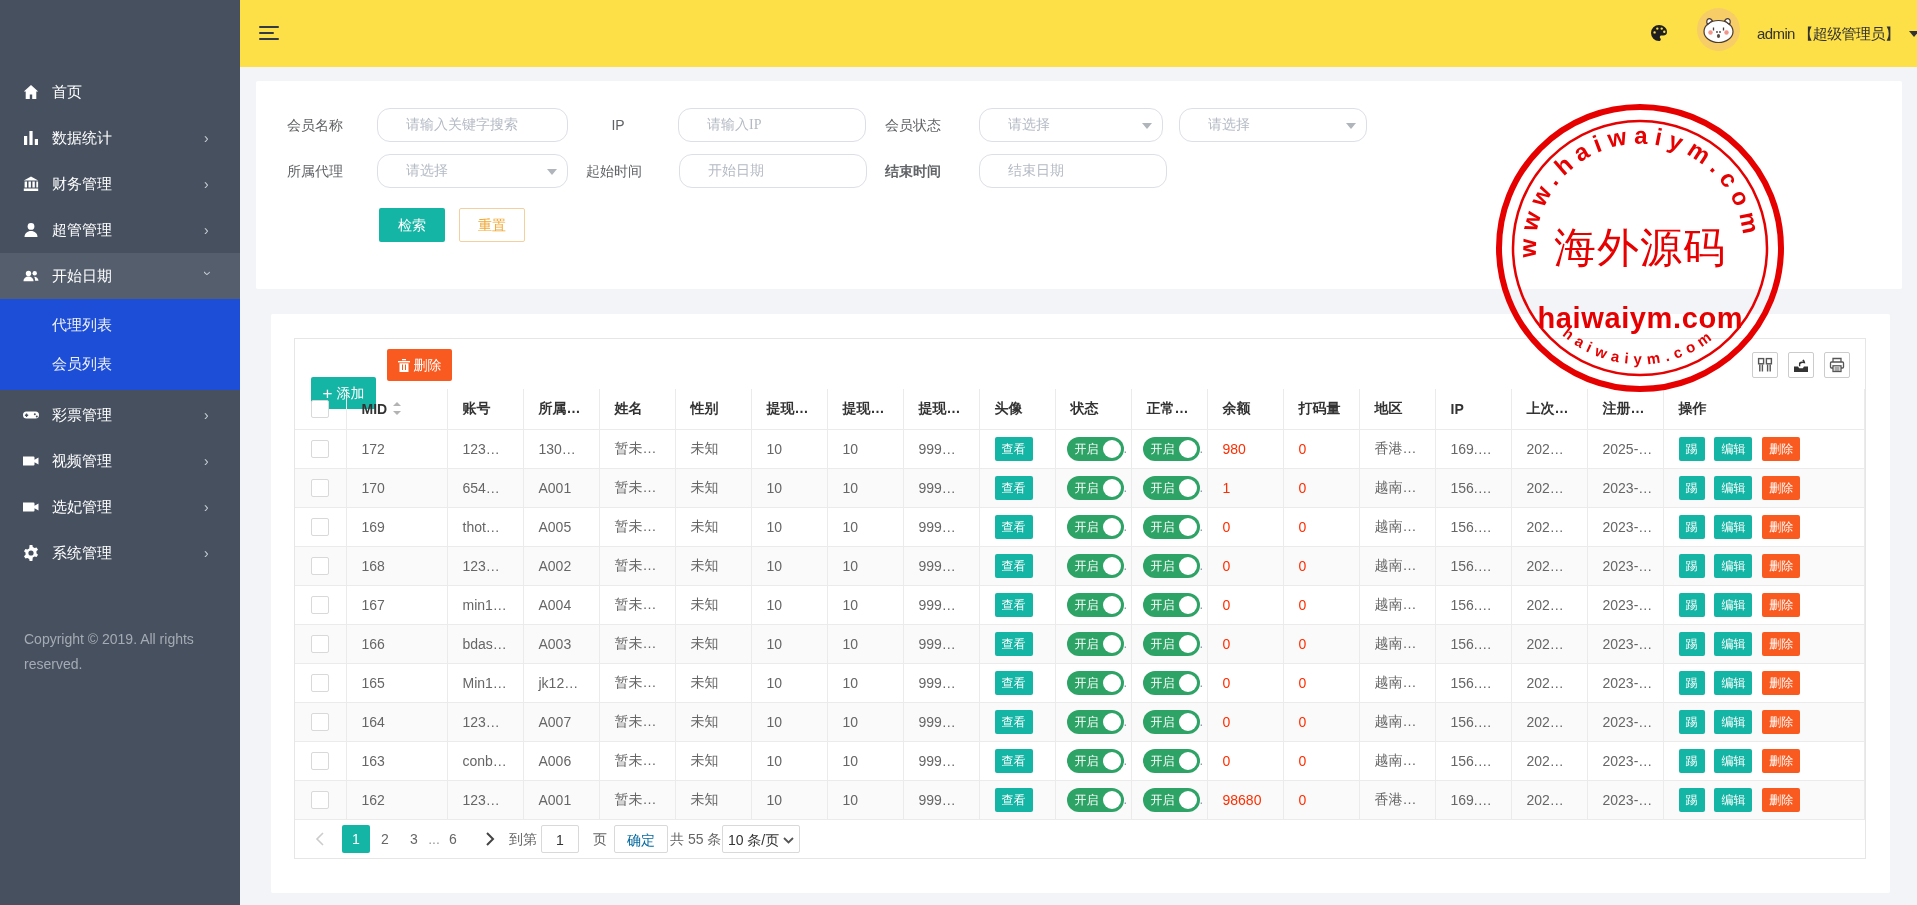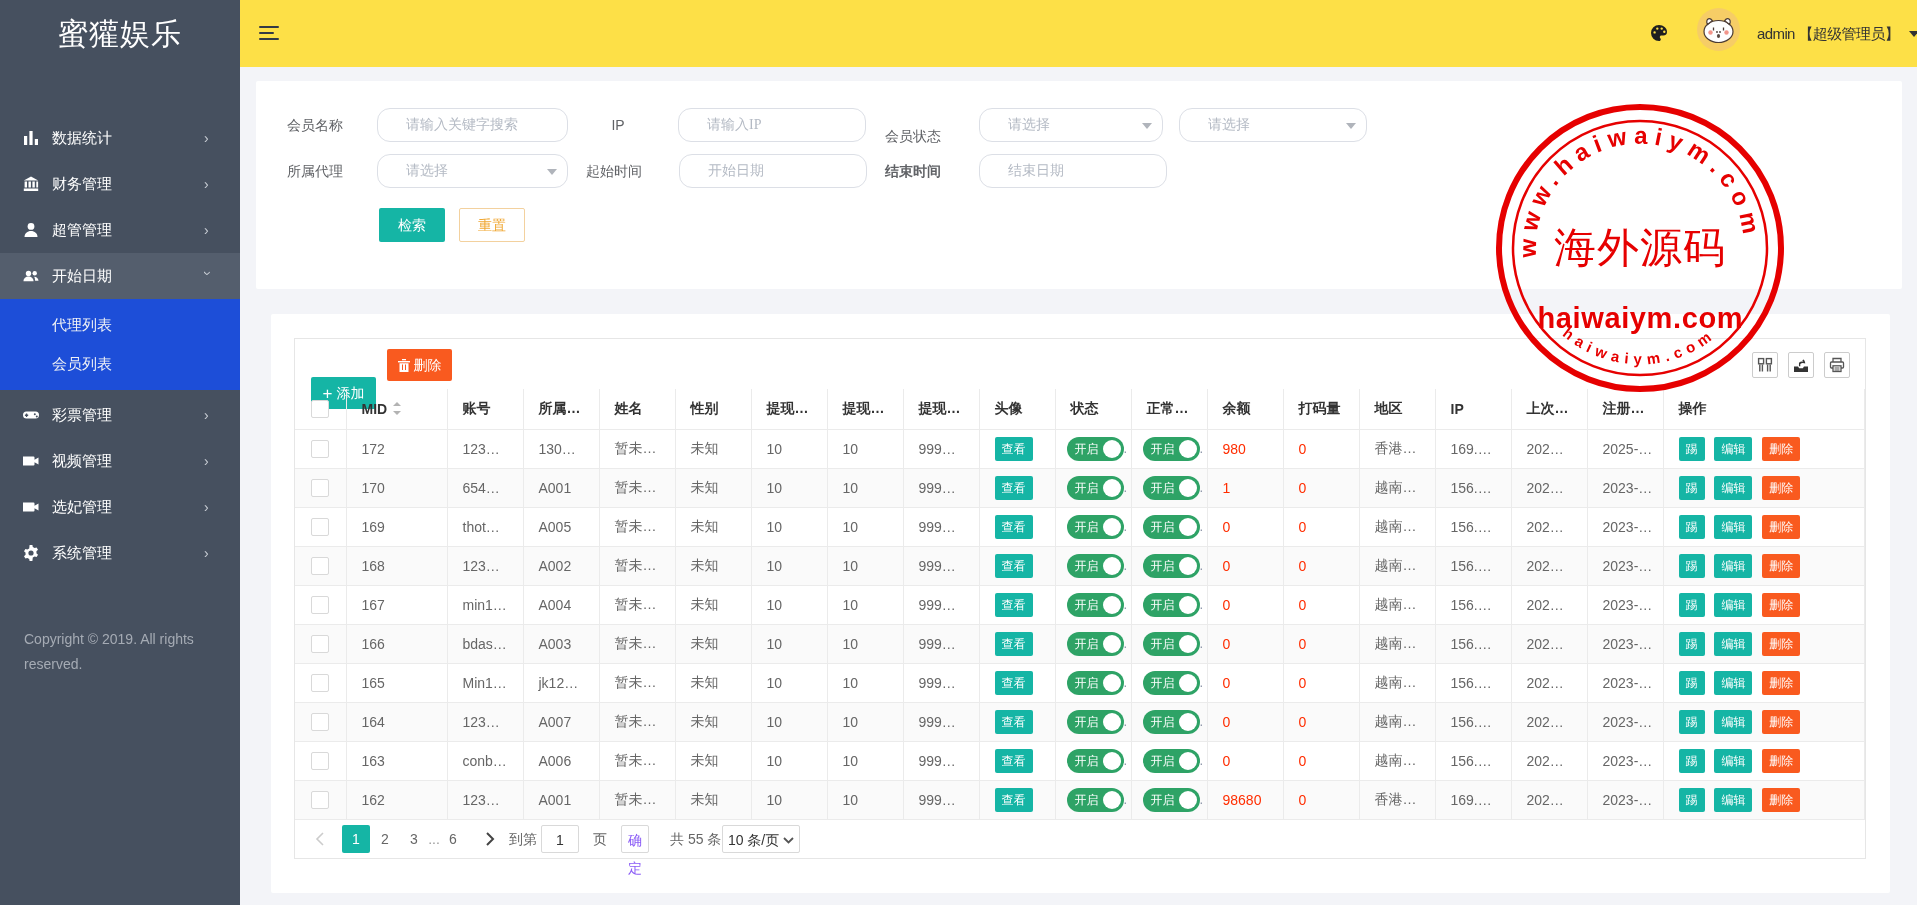--- a/index.html
+++ b/index.html
@@ -44,21 +44,26 @@
 .sort { display:inline-block; position:relative; width:9px; height:13px; margin-left:6px; vertical-align:-1px; }
 .sort:before { content:""; position:absolute; left:0; top:0; border-left:4.5px solid transparent; border-right:4.5px solid transparent; border-bottom:4.5px solid #b3b3b3; }
 .sort:after { content:""; position:absolute; left:0; bottom:0; border-left:4.5px solid transparent; border-right:4.5px solid transparent; border-top:4.5px solid #b3b3b3; }
 .pg { position:absolute; top:6px; height:28px; line-height:28px; text-align:center; }
 .pgbox { border:1px solid #d9d9d9; border-radius:2px; background:#fff; }
 #stamp { position:absolute; left:1494px; top:103px; z-index:9; }
 </style>
 </head>
 <body>
 <div id="sidebar">
-<div id="logo">蜜獾娱乐</div>
+<div class="mi" style="top:69px">
+      <svg class="ico" viewBox="0 0 16 16">
+        <path fill="#fff" d="M8 1 0.8 7.4h1.9V15h4.1v-4.6h2.4V15h4.1V7.4h1.9z"></path>
+      </svg>
+      <span class="txt">首页</span>
+    </div>
 <div class="mi" style="top:115px">
       <svg class="ico" viewBox="0 0 16 16">
         <g fill="#fff">
           <rect x="1" y="6" width="3.2" height="9"></rect>
           <rect x="6.4" y="1" width="3.2" height="14"></rect>
           <rect x="11.8" y="9" width="3.2" height="6"></rect>
         </g>
       </svg>
       <span class="txt">数据统计</span>
       <span class="arr">›</span>
@@ -154,21 +159,21 @@
       <circle cx="23" cy="24" r="0.9" fill="#4a3a33"></circle>
       <ellipse cx="21.5" cy="28" rx="1.6" ry="1.9" fill="#5a4a43"></ellipse>
     </svg>
 <div id="admin-txt">admin 【超级管理员】 <span style="display:inline-block;width:0;height:0;border-left:5px solid transparent;border-right:5px solid transparent;border-top:6px solid #333;vertical-align:2px;margin-left:6px;"></span></div>
 </div>
 <div id="panel1" class="panel">
 <div class="flabel" style="left:9px;top:27px;width:100px;">会员名称</div>
 <div class="finput" style="left:121px;top:27px;width:191px;">请输入关键字搜索</div>
 <div class="flabel" style="left:312px;top:27px;width:100px;">IP</div>
 <div class="finput" style="left:422px;top:27px;width:188px;">请输入IP</div>
-<div class="flabel" style="left:607px;top:38px;width:100px;">会员状态</div>
+<div class="flabel" style="left:607px;top:27px;width:100px;">会员状态</div>
 <div class="finput" style="left:723px;top:27px;width:184px;">请选择<i class="fcaret"></i></div>
 <div class="finput" style="left:923px;top:27px;width:188px;">请选择<i class="fcaret"></i></div>
 <div class="flabel" style="left:9px;top:73px;width:100px;">所属代理</div>
 <div class="finput" style="left:121px;top:73px;width:191px;">请选择<i class="fcaret"></i></div>
 <div class="flabel" style="left:308px;top:73px;width:100px;">起始时间</div>
 <div class="finput" style="left:423px;top:73px;width:188px;">开始日期</div>
 <div class="flabel" style="left:607px;top:73px;width:100px;font-weight:bold;">结束时间</div>
 <div class="finput" style="left:723px;top:73px;width:188px;">结束日期</div>
 <div class="btn" style="left:123px;top:127px;width:66px;height:34px;line-height:34px;background:#15b5a5;">检索</div>
 <div class="btn" style="left:203px;top:127px;width:66px;height:34px;line-height:32px;background:#fff;border:1px solid #f3d19e;color:#f0a732;">重置</div>
@@ -492,21 +497,21 @@
 <span class="pg" style="left:78px;width:24px;">2</span>
 <span class="pg" style="left:107px;width:24px;">3</span>
 <span class="pg" style="left:130px;width:18px;color:#999;">...</span>
 <span class="pg" style="left:146px;width:24px;">6</span>
 <span class="pg" style="left:185px;width:20px;"><svg width="9" height="14" viewBox="0 0 9 14" style="vertical-align:-2px;">
             <path d="M1 1l6 6-6 6" fill="none" stroke="#444" stroke-width="2"></path>
           </svg></span>
 <span class="pg" style="left:214px;color:#666;">到第</span>
 <span class="pg pgbox" style="left:246px;width:38px;color:#333;">1</span>
 <span class="pg" style="left:298px;color:#666;">页</span>
-<span class="pg pgbox" style="left:319px;width:28px;color:#8b5cf6;margin-left:7px;">确定</span>
+<span class="pg pgbox" style="left:319px;width:54px;color:#0369a1;">确定</span>
 <span class="pg" style="left:375px;color:#666;">共 55 条</span>
 <span class="pg pgbox" style="left:427px;width:78px;color:#333;">10 条/页 <svg width="11" height="7" viewBox="0 0 11 7" style="vertical-align:1px;">
             <path d="M1 1l4.5 4.5L10 1" fill="none" stroke="#555" stroke-width="1.8"></path>
           </svg></span>
 </div>
 </div>
 </div>
 <svg id="stamp" width="292" height="292" viewBox="0 0 292 292">
 <defs>
 <path id="arcTop" d="M 42.8,157.6 A 104,104 0 1 1 249.2,157.6"></path>

